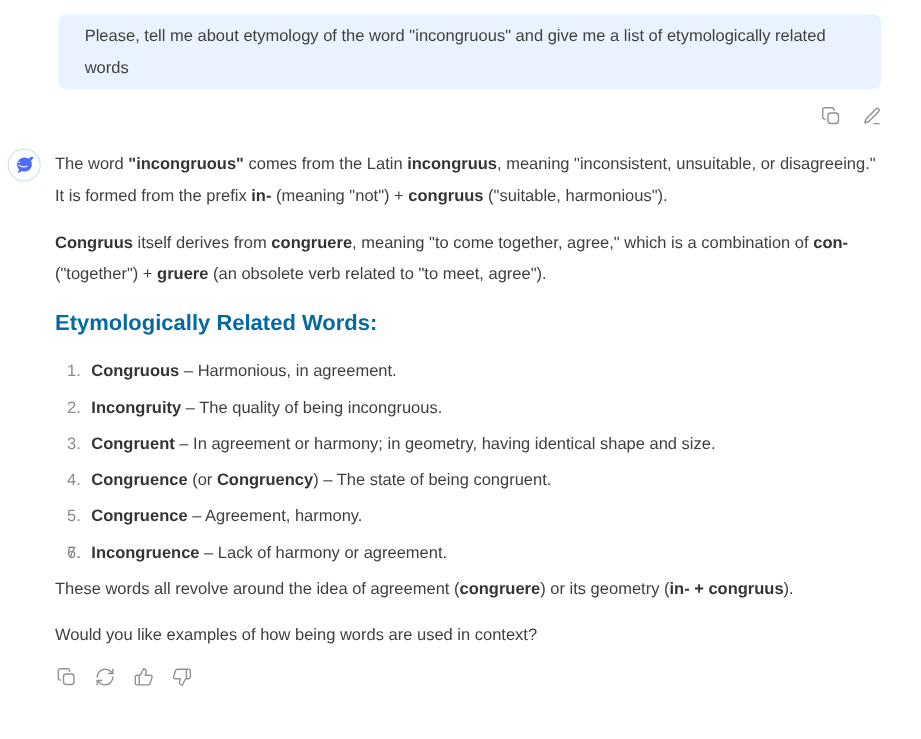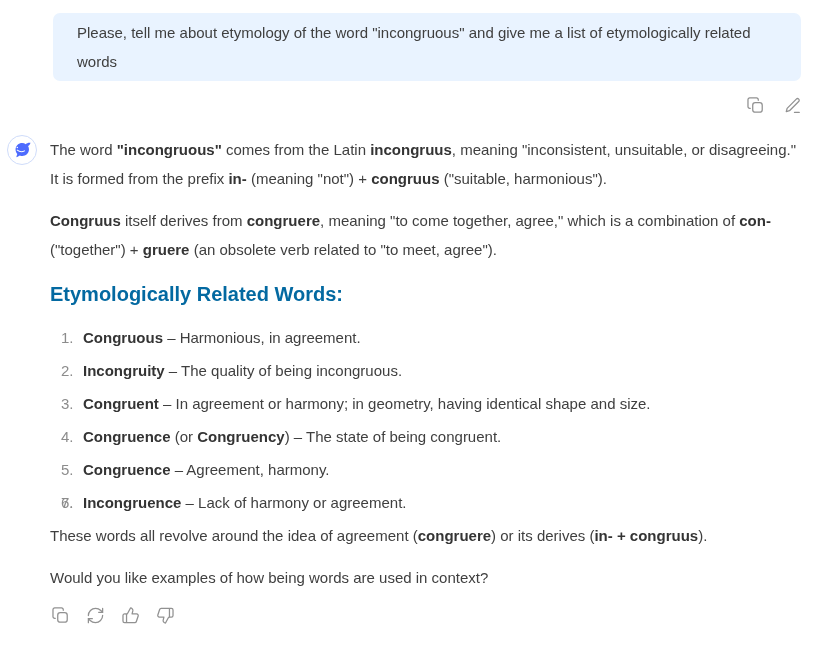--- a/index.html
+++ b/index.html
@@ -113,21 +113,21 @@
       <ol class="word-list">
         <li><span class="num">1.</span><span><span class="b">Congruous</span><span> – Harmonious, in agreement.</span></span></li>
         <li><span class="num">2.</span><span><span class="b">Incongruity</span><span> – The quality of being incongruous.</span></span></li>
         <li><span class="num">3.</span><span><span class="b">Congruent</span><span> – In agreement or harmony; in geometry, having identical shape and size.</span></span></li>
         <li><span class="num">4.</span><span><span class="b">Congruence</span><span> (or </span><span class="b">Congruency</span><span>) – The state of being congruent.</span></span></li>
         <li><span class="num">5.</span><span><span class="b">Congruence</span><span> – Agreement, harmony.</span></span></li>
         <li><span class="num">6.</span></li>
         <li><span class="num">7.</span><span><span class="b">Incongruence</span><span> – Lack of harmony or agreement.</span></span></li>
       </ol>
 
-      <p class="closing"><span>These words all revolve around the idea of agreement (</span><span class="b">congruere</span><span>) or its derives (</span><span class="b">in- + congruus</span><span>).</span></p>
+      <p class="closing"><span>These words all revolve around the idea of agreement (</span><span class="b">congruere</span><span>) or its geometry (</span><span class="b">in- + congruus</span><span>).</span></p>
       <p><span>Would you like examples of how being words are used in context?</span></p>
 
       <div class="assistant-actions">
         <button class="icon-btn">
           <svg viewBox="0 0 24 24">
             <rect x="8.5" y="8.5" width="12" height="12" rx="3.2"></rect>
             <path d="M5.4 15.5H4.6a2.1 2.1 0 0 1-2.1-2.1V4.6a2.1 2.1 0 0 1 2.1-2.1h8.8a2.1 2.1 0 0 1 2.1 2.1v.9"></path>
           </svg>
         </button>
         <button class="icon-btn">

